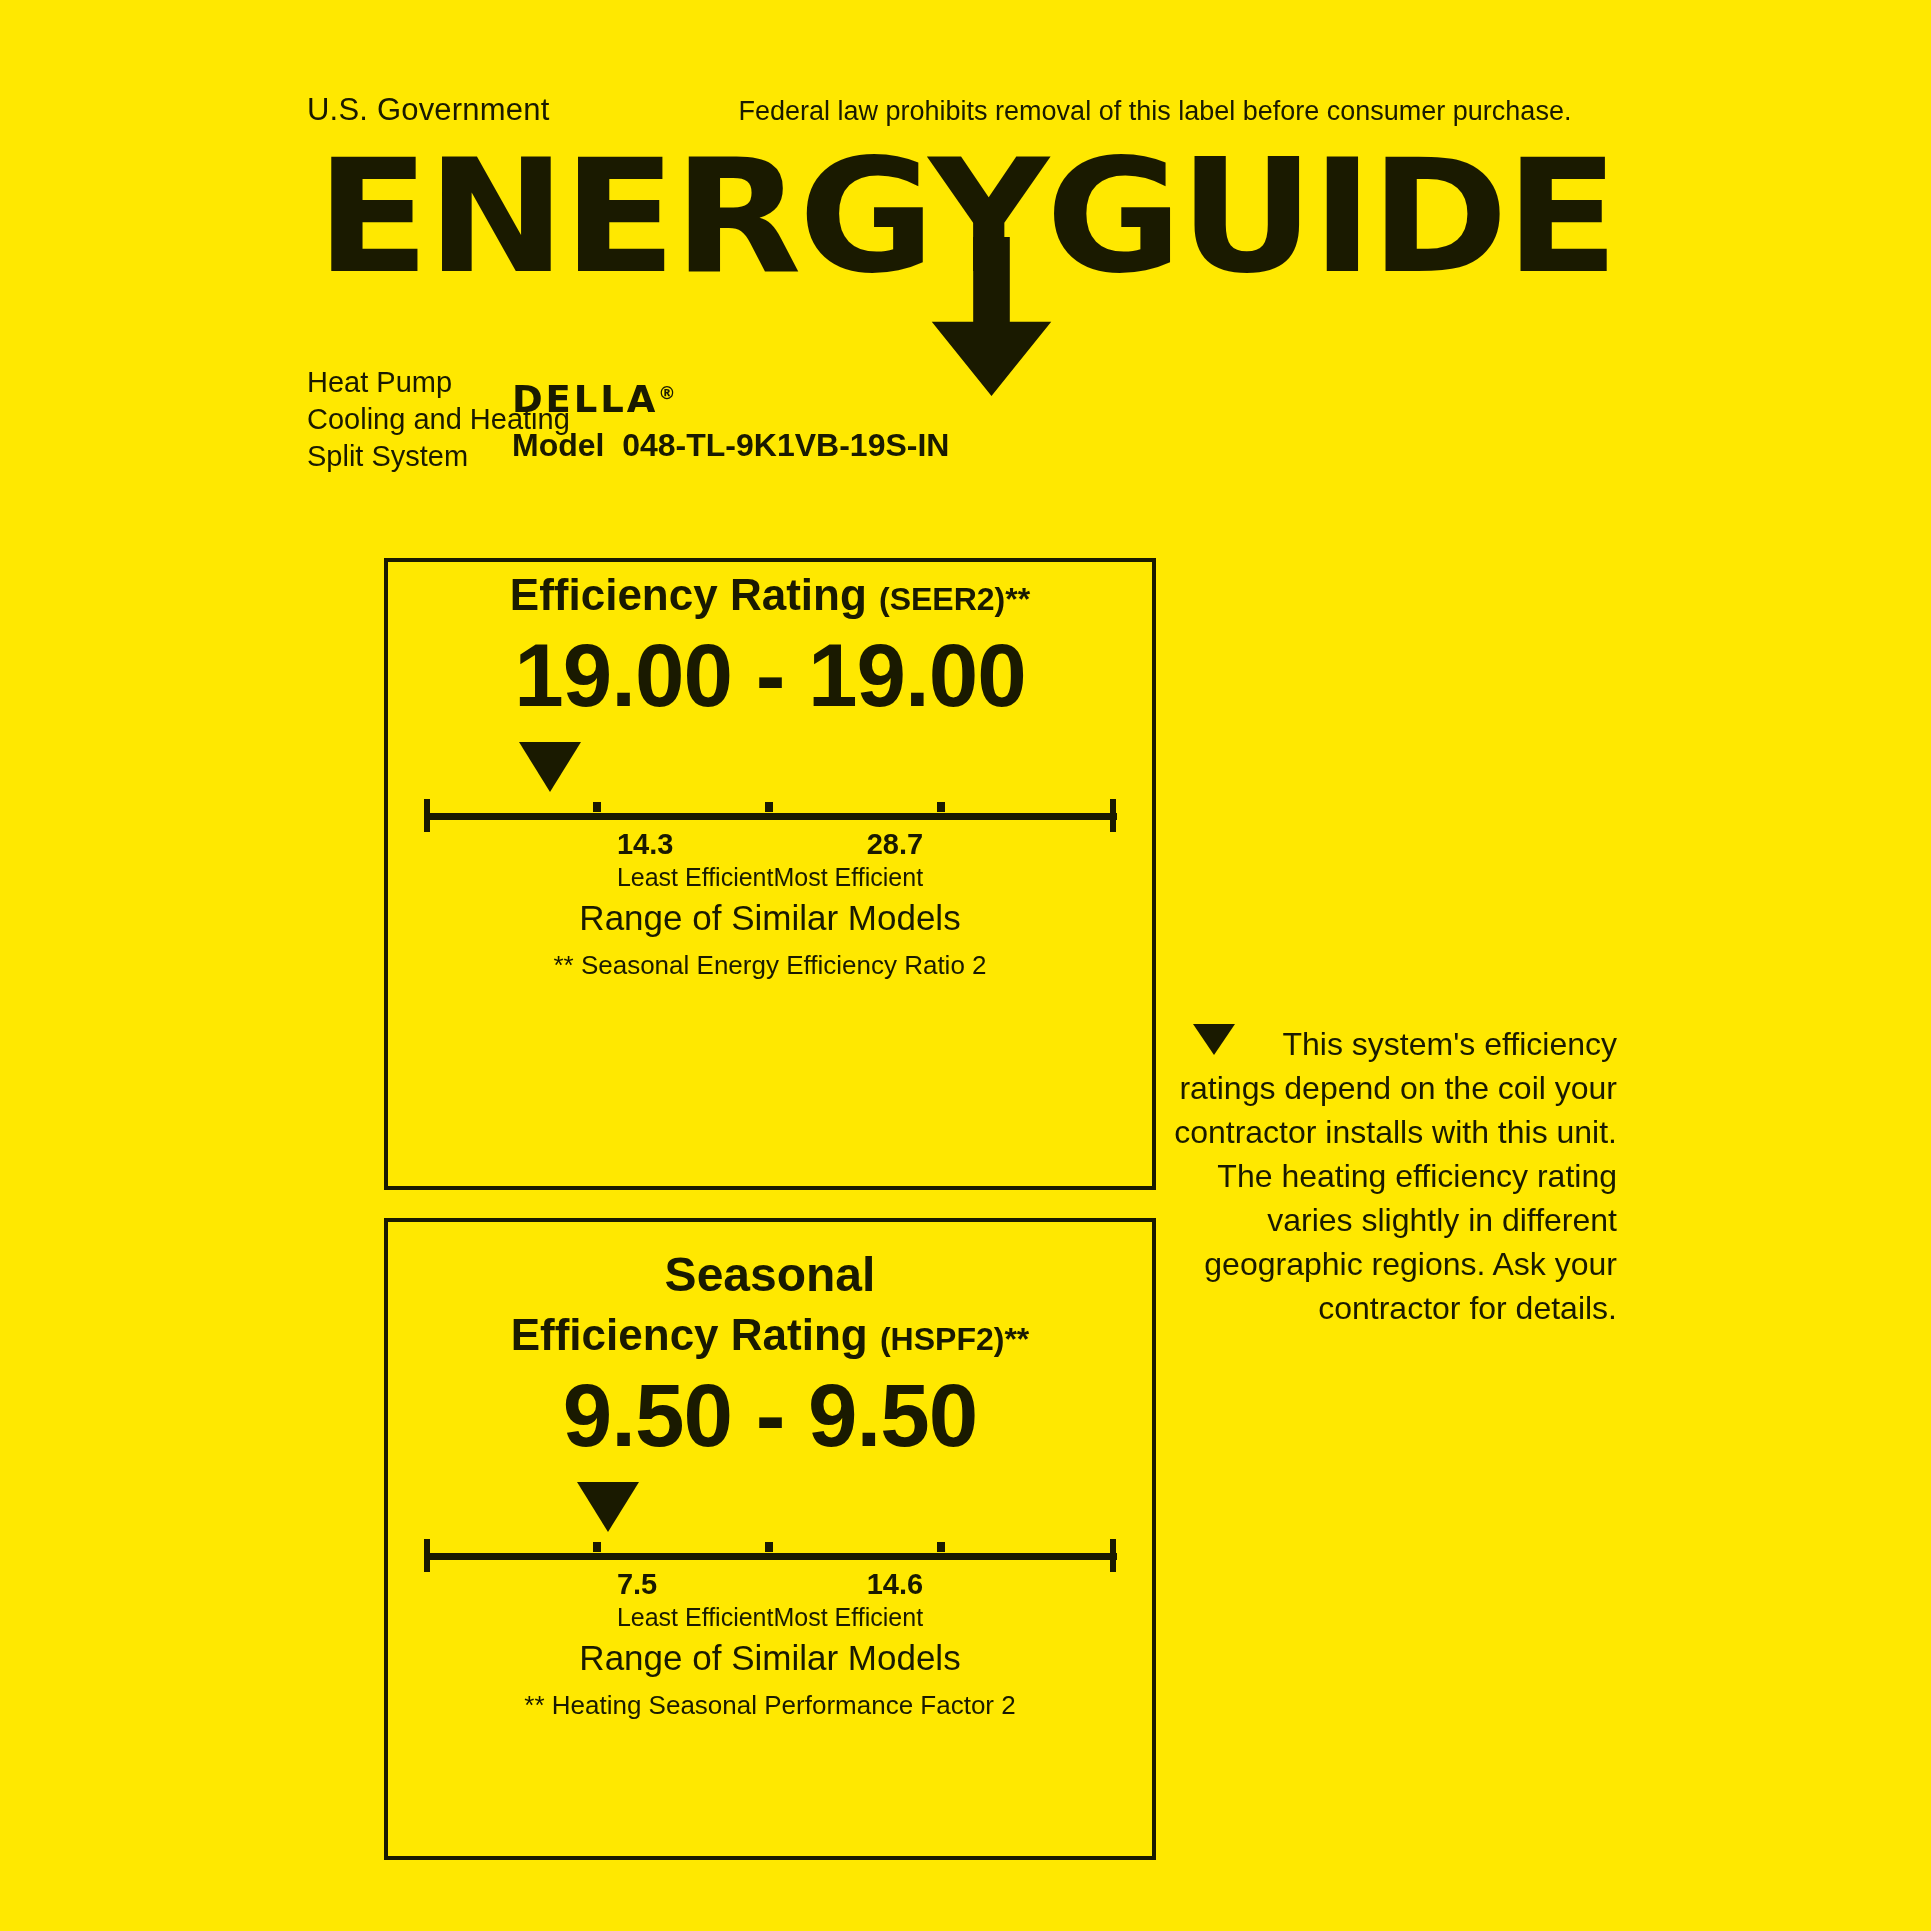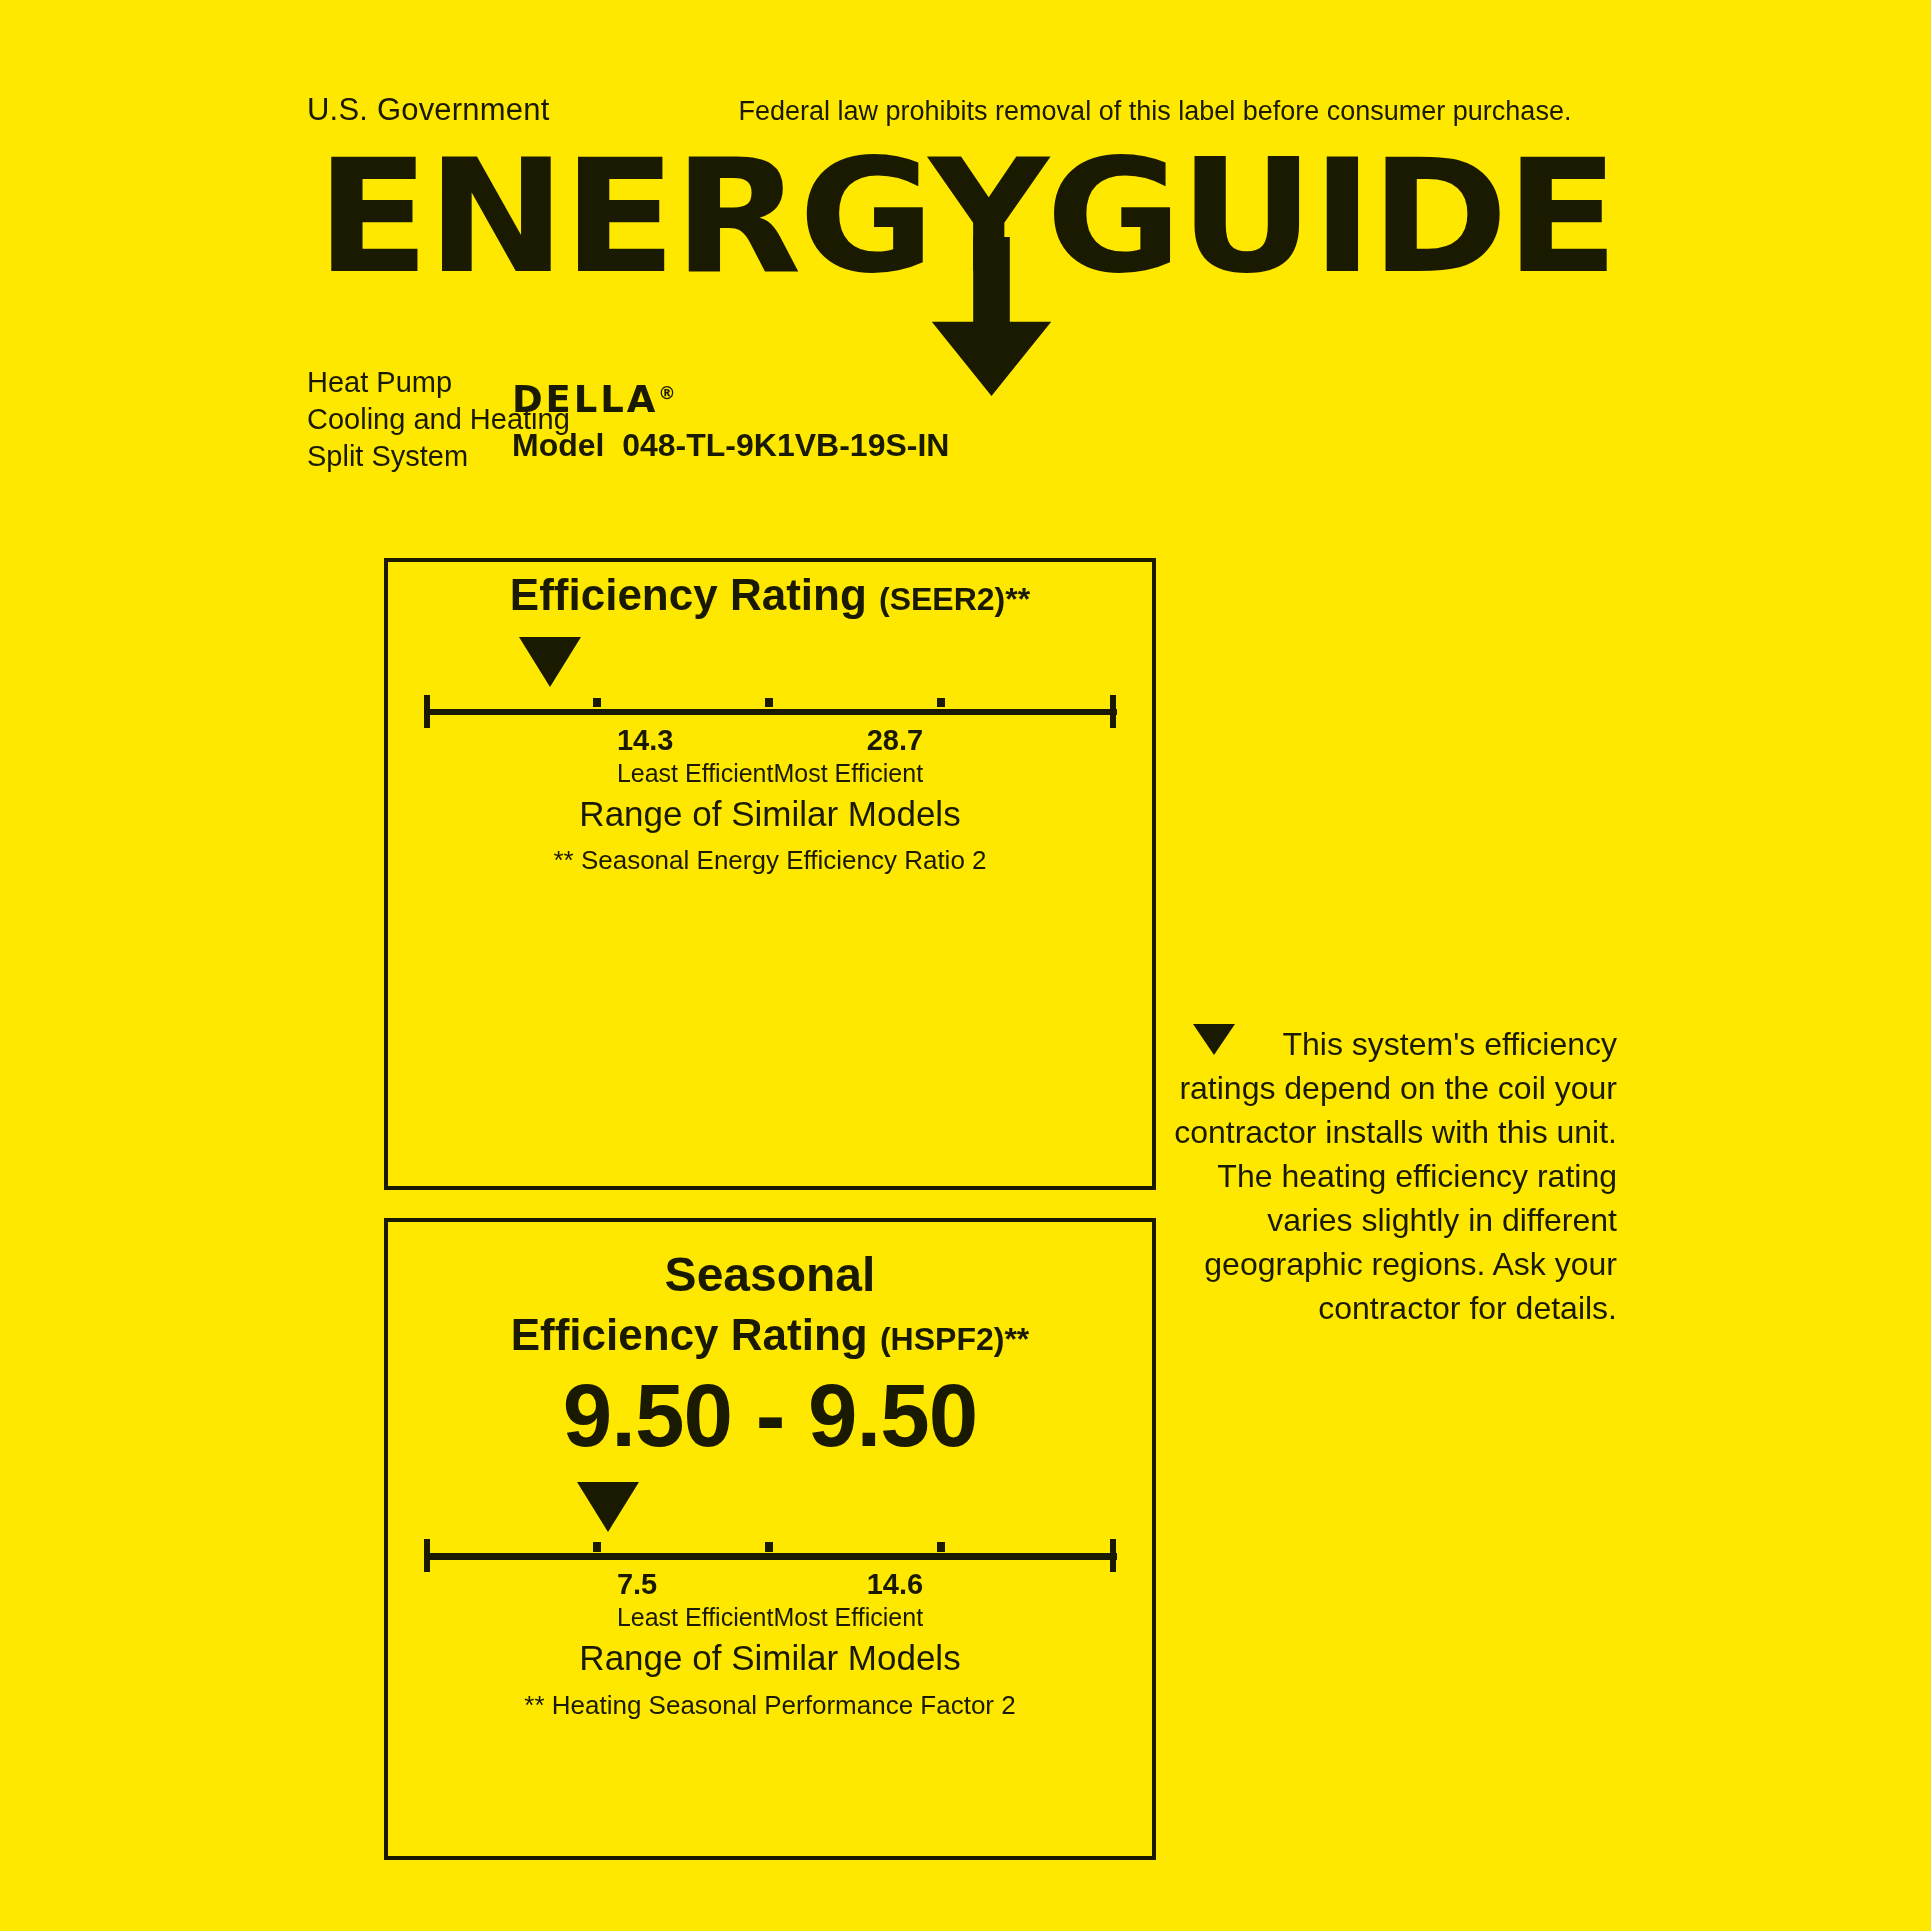--- a/index.html
+++ b/index.html
@@ -261,20 +261,21 @@
     <div class="model-line">
       <span>Model</span>&nbsp;&nbsp;<span>048-TL-9K1VB-19S-IN</span>
     </div>
   </div>
 
   <div class="rating-box" id="cooling-box">
     <div class="box-subtitle">
       <span>Efficiency Rating</span>
       <span class="metric">(SEER2)**</span>
     </div>
+    <div class="box-value">19.00 - 19.00</div>
 
     <div class="scale-wrap" style="height:174px;">
       <div class="pointer" style="left:95px; top:17.4px;"></div>
       <div class="scale-line" style="top:89px;"></div>
       <div class="end-cap" style="left:0; top:75px;"></div>
       <div class="end-cap" style="left:686px; top:75px;"></div>
       <div class="tick" style="left:169px; top:78px;"></div>
       <div class="tick" style="left:341px; top:78px;"></div>
       <div class="tick" style="left:513px; top:78px;"></div>
       <div class="scale-labels" style="top:104px;">

